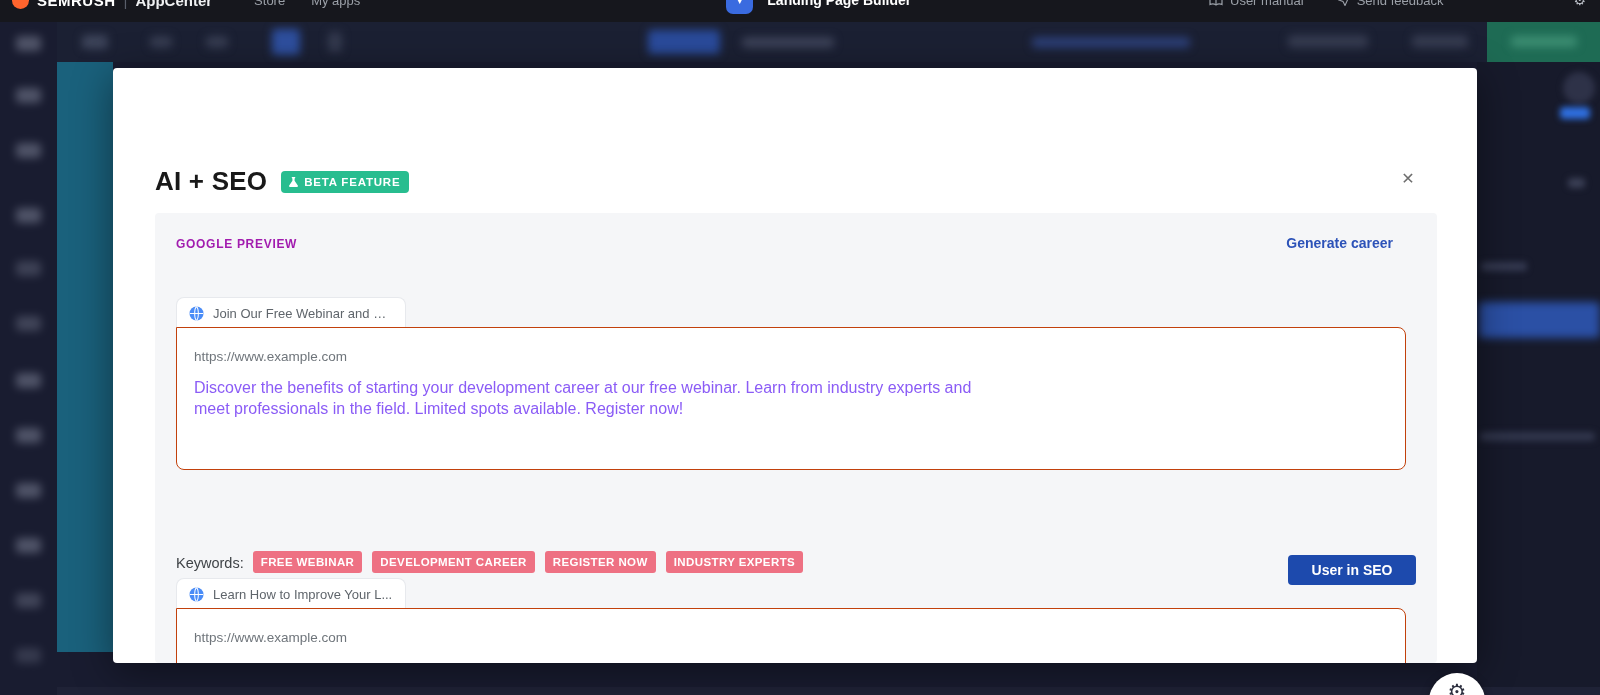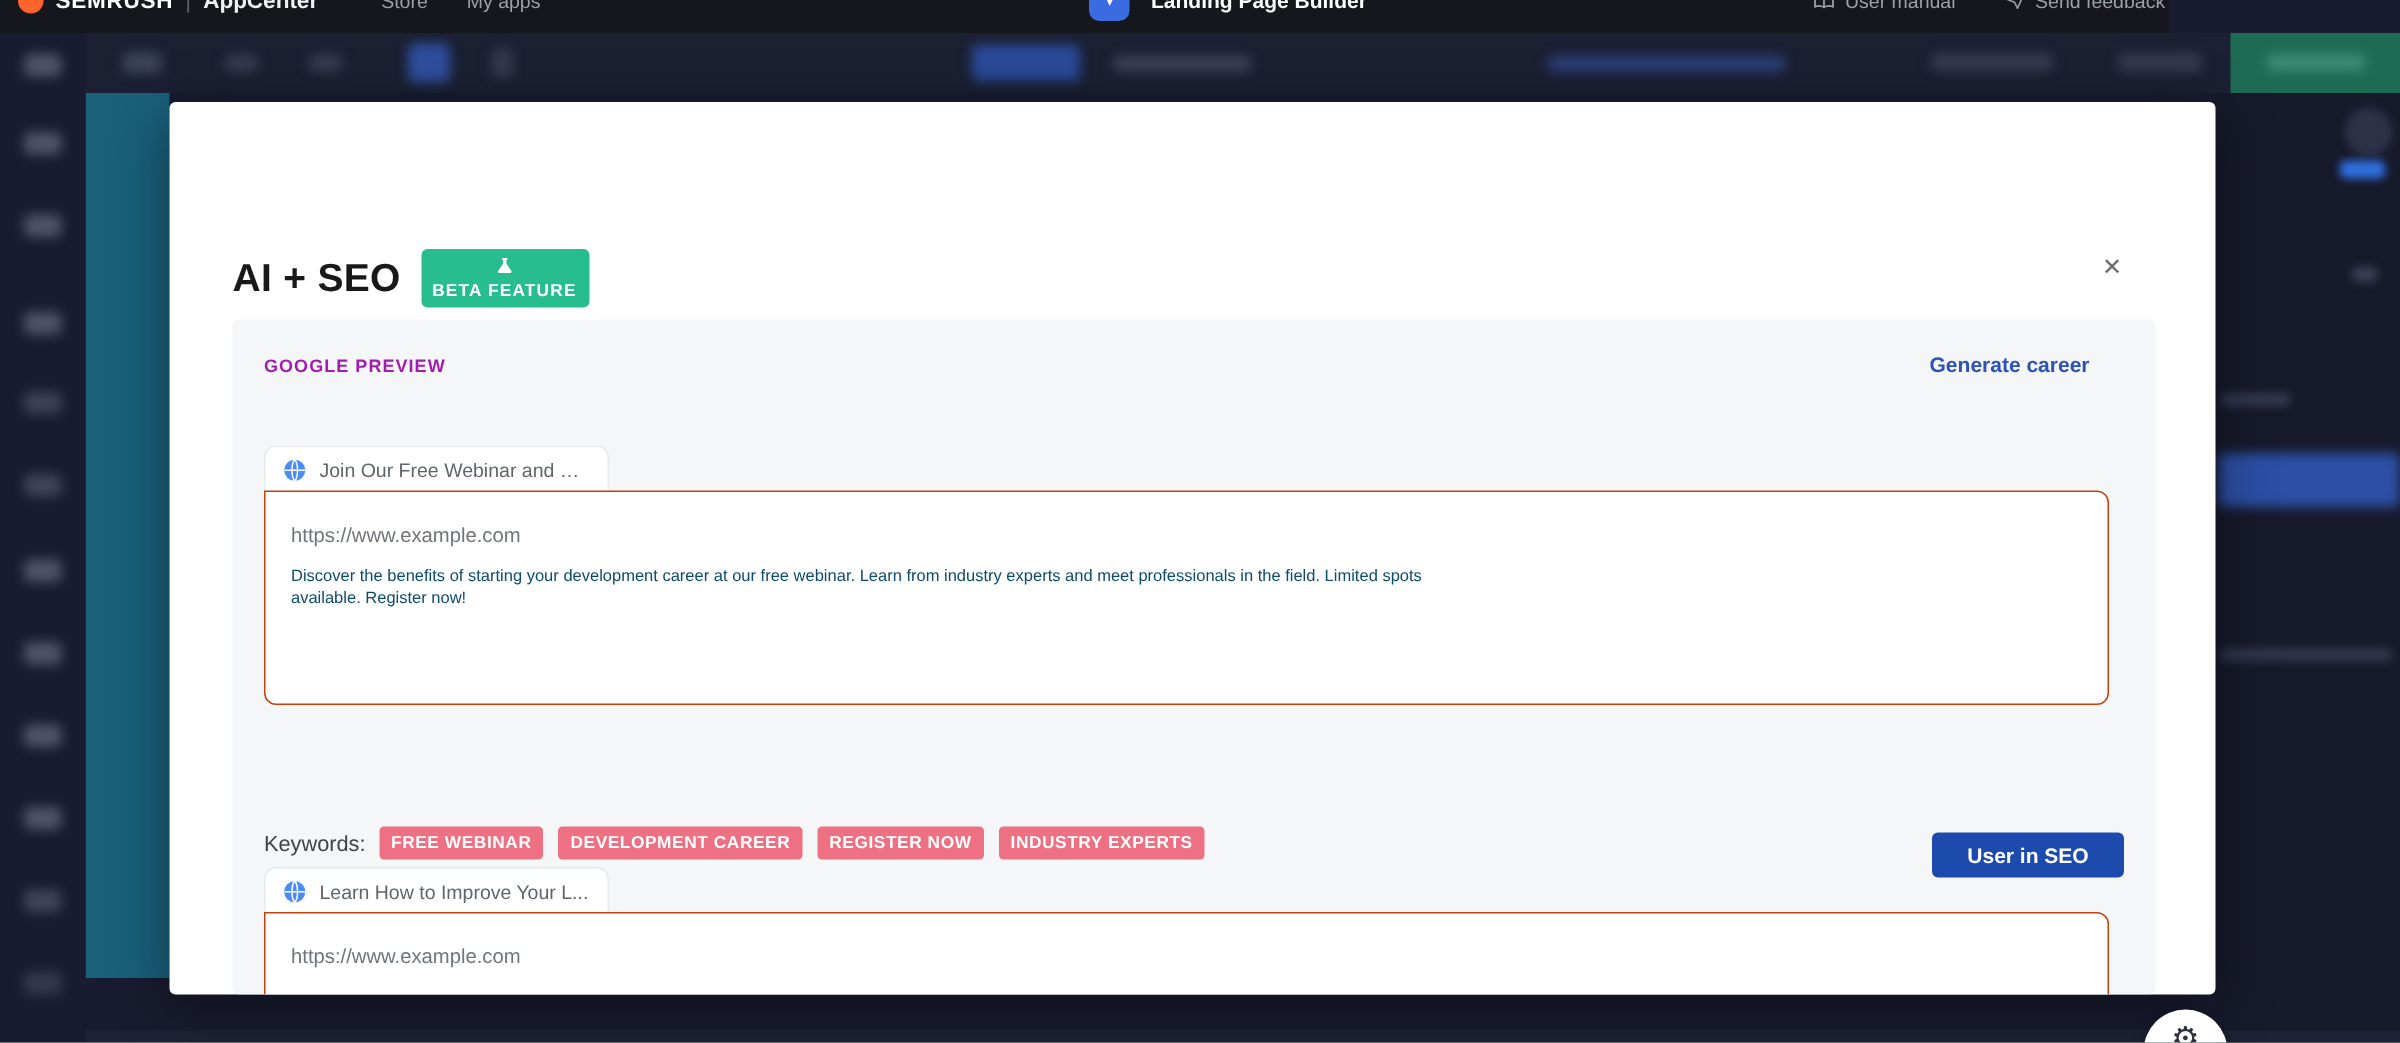--- a/index.html
+++ b/index.html
@@ -1,21 +1,21 @@
 <!DOCTYPE html>
 <html><head>
 <meta charset="utf-8">
 <style>
   * { margin:0; padding:0; box-sizing:border-box; }
   html,body { width:1600px; height:695px; overflow:hidden; }
   body { font-family:"Liberation Sans", sans-serif; background:#191c30; position:relative; }
   #stage { position:absolute; inset:0; width:1600px; height:695px; }
 
   
-  .topbar { position:absolute; left:0; top:0; width:1446px; height:22px; background:#16171d; overflow:hidden; z-index:30; }
+  .topbar { position:absolute; left:0; top:0; width:1600px; height:22px; background:#16171d; overflow:hidden; z-index:30; }
   .topbar-row { position:absolute; left:0; top:-17px; height:34px; width:1600px; display:flex; align-items:center; }
   .logo-ball { width:17px; height:17px; border-radius:50%; background:#ff642d; margin-left:12px; }
   .brand { color:#fff; font-weight:700; font-size:15px; margin-left:8px; letter-spacing:.5px; }
   .brand-div { color:#5a5f6b; font-weight:300; font-size:15px; margin:0 8px; }
   .brand-suffix { color:#f0f1f3; font-size:15px; font-weight:700; }
   .top-nav { color:#9ba0a8; font-size:13px; margin-left:42px; }
   .top-nav + .top-nav { margin-left:26px; }
   .app-chip { display:flex; align-items:center; margin-left:366px; }
   .app-icon { width:27px; height:27px; border-radius:7px; background:#3a6be0; display:flex; align-items:center; justify-content:center; color:#fff; font-size:12px; }
   .app-name { color:#fff; font-weight:700; font-size:14px; margin-left:14px; }
@@ -39,36 +39,36 @@
   
   .rightpanel { position:absolute; left:1477px; top:62px; width:123px; height:633px; background:#171a2b; z-index:5; }
 
   .bottom-strip { position:absolute; left:57px; top:687px; width:1543px; height:8px; background:#1f2236; z-index:6; }
 
   
   .modal { position:absolute; left:113px; top:68px; width:1364px; height:595px; background:#ffffff; border-radius:4px; z-index:40; overflow:hidden; box-shadow:0 8px 40px rgba(0,0,0,.45); }
   .modal-title-row { position:absolute; left:42px; top:98px; transform:translateY(-68px); display:flex; align-items:center; }
   .modal-title-row { top:98px; transform:none;align-items:center; }
   .modal-title { font-size:26px; color:#191919; letter-spacing:.2px; }
-  .beta-badge { display:flex; align-items:center; gap:5px; margin-left:14px; background:#28bd8f; color:#fff; font-size:11.5px; font-weight:700; letter-spacing:.8px; padding:5px 9px 5px 7px; border-radius:4px;flex-direction:column; }
+  .beta-badge { display:flex; align-items:center; gap:5px; margin-left:14px; background:#28bd8f; color:#fff; font-size:11.5px; font-weight:700; letter-spacing:.8px; padding:5px 9px 5px 7px; border-radius:4px; }
   .modal-close { position:absolute; right:58px; top:100px; width:22px; height:22px; color:#6e6e6e; font-size:16px; line-height:22px; text-align:center; cursor:pointer; }
   .modal-intro { position:absolute; left:42px; top:165px; font-size:14.5px; color:#3a3e43; }
 
   
   .gp-panel { position:absolute; left:42px; top:145px; width:1282px; height:450px; background:#f5f6f8; border-radius:4px; overflow:hidden; }
   .gp-label { position:absolute; left:21px; top:24px; font-size:12px; font-weight:700; color:#a21caf; letter-spacing:.7px; }
   .gp-generate { position:absolute; right:44px; top:22px; font-size:14px; font-weight:700; color:#2c52b8; cursor:pointer; }
 
   .gtab { position:absolute; width:230px; height:31px; background:#fff; border:1px solid #e7e9ed; border-bottom:none; border-radius:8px 8px 0 0; display:flex; align-items:center; padding:0 12px; gap:9px; }
   .gtab-text { font-size:13px; color:#5f656b; white-space:nowrap; overflow:hidden; text-overflow:ellipsis; }
 
   .gcard { position:absolute; left:21px; width:1230px; background:#fff; border:1px solid #c2410c; border-radius:0 8px 8px 8px; padding:21px 17px; }
   .g-url { font-size:13.5px; color:#6f757b; }
   .g-title { font-size:22px; color:#739ae6; margin-top:9px; white-space:nowrap; }
-  .g-desc { font-size:11px; color:#0c4a6e; line-height:1.32; margin-top:13px; max-width:778px; }
+  .g-desc { font-size:16px; color:#8b5cf6; line-height:1.32; margin-top:13px; max-width:778px; }
 
   .kw-row { position:absolute; left:21px; top:338px; display:flex; align-items:flex-start; }
   .kw-label { font-size:14.5px; color:#3f4347; margin-top:4px; }
   .kw-badges { display:flex; flex-wrap:wrap; gap:10px 10px; row-gap:12px; margin-left:9px; max-width:580px; }
   .kw-badge { background:#ee7183; color:#fff; font-size:11.5px; font-weight:700; letter-spacing:.4px; padding:5px 8px; border-radius:3px; white-space:nowrap; }
 
   .apply-btn { position:absolute; right:21px; top:342px; width:128px; height:30px; background:#1d4aad; border:none; border-radius:4px; color:#fff; font-weight:700; font-size:14px; font-family:"Liberation Sans",sans-serif; cursor:pointer; }
 
   
   .gear-bubble { position:absolute; left:1429px; top:673px; width:56px; height:56px; border-radius:50%; background:#fff; box-shadow:0 2px 8px rgba(0,0,0,.4); z-index:60; display:flex; justify-content:center; }

